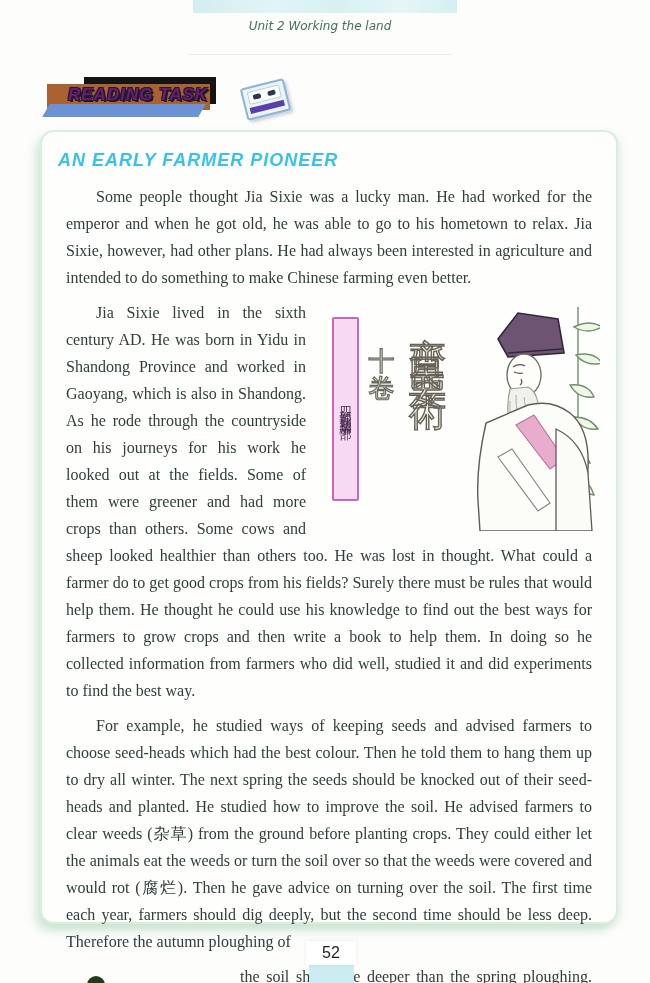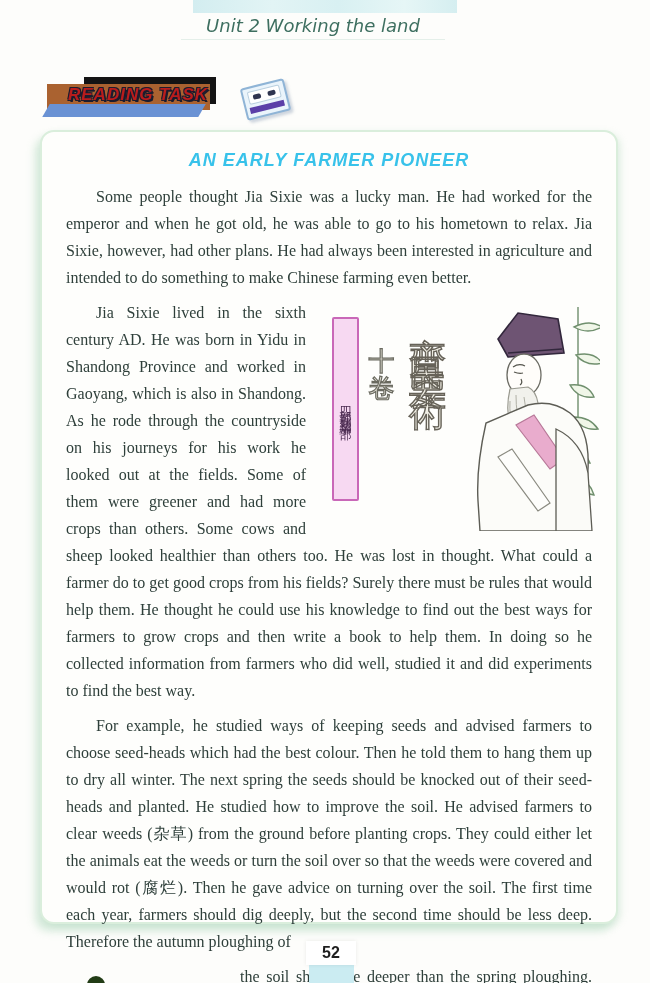--- a/index.html
+++ b/index.html
@@ -8,34 +8,34 @@
     width:650px; height:983px; position:relative; overflow:hidden;
     background:#fdfdfb;
     font-family:"Liberation Serif", serif;
   }
   
   .top-strip {
     position:absolute; left:193px; top:0; width:264px; height:13px;
     background:linear-gradient(90deg,#d3edf0 0%, #e2f4f5 30%, #d8f0f2 55%, #e6f6f6 80%, #d5eef0 100%);
   }
   .unit-header {
-    position:absolute; left:181px; top:13px; width:264px; height:27px;
+    position:absolute; left:188px; top:13px; width:264px; height:42px;
     text-align:center; line-height:26px;
     font-family:"DejaVu Sans", sans-serif; font-style:italic;
-    font-size:18px; color:#3e6f60; border-bottom:1px solid #e4efe9;
+    font-size:12px; color:#3e6f60; border-bottom:1px solid #e4efe9;
   }
   
   .banner { position:absolute; left:0; top:76px; width:320px; height:48px; }
   .banner-shadow { position:absolute; left:84px; top:1px; width:132px; height:27px; background:#141414; }
   .banner-brown { position:absolute; left:47px; top:8px; width:163px; height:26px; background:#aa6230; }
   .banner-blue { position:absolute; left:46px; top:28px; width:156px; height:13px; background:#6a92d4; transform:skewX(-30deg); }
   .banner-text {
     position:absolute; left:52px; top:9px;
     font-family:"Liberation Sans", sans-serif; font-style:italic; font-weight:900;
-    font-size:17px; letter-spacing:1px; color:#b91c1c;
+    font-size:17px; letter-spacing:1px; color:#701a75;
     text-shadow:1px 1px 0 #1c1c2e,-1px 1px 0 #1c1c2e,1px -1px 0 #1c1c2e,-1px -1px 0 #1c1c2e,2px 2px 0 #1c1c2e;
     padding-left:16px;
   }
   
   .cassette {
     position:absolute; left:243px; top:83px; width:45px; height:33px;
     background:#eaf4fb; border:2px solid #8fb4d6; border-radius:3px;
     transform:rotate(-14deg); box-shadow:2px 3px 3px rgba(120,140,170,.35);
   }
   .cassette-label {
@@ -45,21 +45,21 @@
   .reel { width:8px; height:5px; background:#2f3550; border-radius:2px; }
   .cassette-stripe { margin:3px 3px 0; height:6px; background:#5b3fa8; }
   
   .content-box {
     position:absolute; left:40px; top:130px; width:578px; height:794px;
     background:#fefefc; border:2px solid #daeedc; border-radius:14px;
     box-shadow:-5px 7px 9px rgba(165,210,180,.45), 3px 3px 7px rgba(165,210,180,.28);
     padding:10px 16px 0 16px;
   }
   .article-title {
-    margin:8px 0 12px; text-align:center;
+    margin:8px 0 12px; text-align:left;
     font-family:"Liberation Sans", sans-serif; font-style:italic; font-weight:800;
     font-size:18px; letter-spacing:1px; color:#38c2ea;
   }
   .para {
     margin:8px; font-size:16px; line-height:27px; color:#2e3f3a; text-align:justify;
   }
   .indent { text-indent:30px; }
   .flow::after { content:""; display:block; clear:both; }
   
   .scroll-illo {
@@ -82,21 +82,21 @@
   }
   .man-svg { position:absolute; left:142px; top:0; }
   
   .farmer-illo { float:left; width:168px; height:200px; margin:8px 12px 2px 2px; }
   
   .footer-strip { position:absolute; left:309px; top:964px; width:45px; height:19px; background:#cbecf2; }
   .page-num-box {
     position:absolute; left:306px; top:941px; width:50px; height:24px;
     background:#ffffff; box-shadow:0 0 4px rgba(0,0,0,.08);
     text-align:center; line-height:24px;
-    font-family:"Liberation Sans", sans-serif; font-weight:bold; font-size:16px; color:#1e1e1e;
+    font-family:"Liberation Sans", sans-serif; font-weight:normal; font-size:16px; color:#1e1e1e;
   }
 </style>
 </head>
 <body>
 
 <div class="top-strip"></div>
 <div class="unit-header">Unit 2  Working the land</div>
 
 <div class="banner">
   <div class="banner-shadow"></div>

